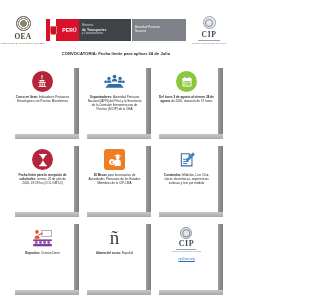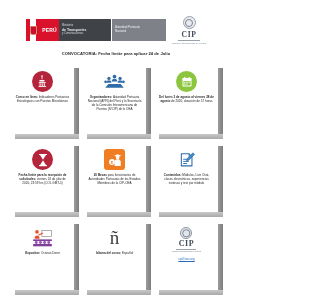--- a/index.html
+++ b/index.html
@@ -162,20 +162,25 @@
   .cip-card-rule{width:20px;height:.7px;background:#9aa2ad;margin-top:1px;}
   .cip-card-sub{font-size:1.8px;color:#6d7782;margin-top:.7px;white-space:nowrap;}
 </style>
 </head>
 <body>
 
 <div class="page">
 
   <div class="logobar">
 
+    <div class="oea">
+      <div class="oea-seal"></div>
+      <div class="oea-word">OEA</div>
+      <div class="oea-sub">Organización de los Estados Americanos</div>
+    </div>
 
     <div class="peru-banner">
       <div class="peru-flag">
         <div class="peru-shield"></div>
       </div>
       <div class="peru-red">PERÚ</div>
       <div class="peru-dark">
         <div class="l1">Ministerio</div>
         <div class="l2">de Transportes</div>
         <div class="l3">y Comunicaciones</div>

